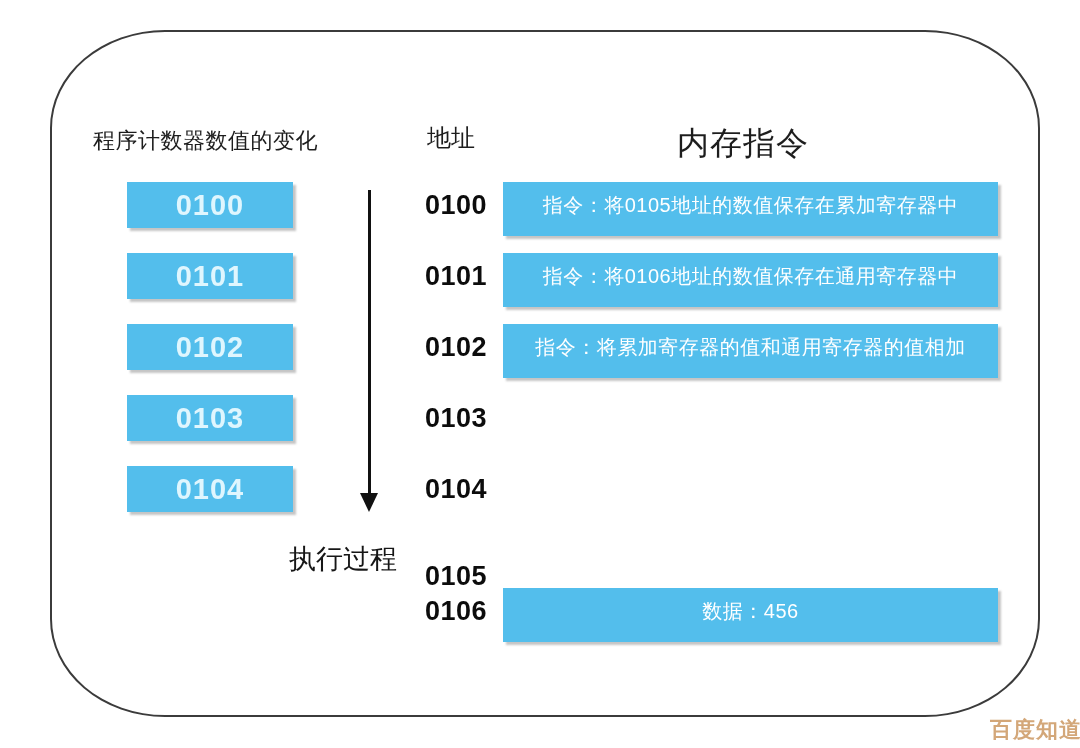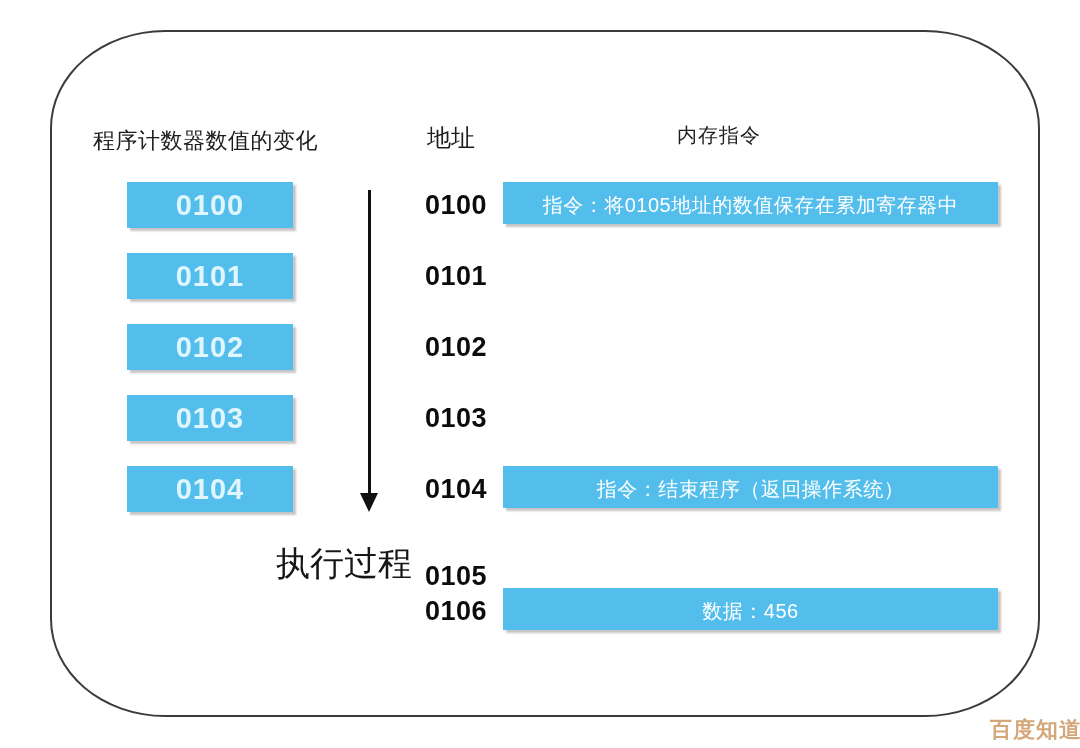--- a/index.html
+++ b/index.html
@@ -15,21 +15,21 @@
     position: absolute; left: 50px; top: 30px;
     width: 990px; height: 687px;
     border: 2px solid var(--frame-border, #3b3b3b);
     border-radius: 115px / 98px;
     background: #ffffff;
   }
 
   .hdr { position: absolute; color: #1d1d1d; white-space: nowrap; }
   .hdr-pc   { left: 93px;  top: 126px; font-size: 22px; font-weight: 400; letter-spacing: 0.5px; }
   .hdr-addr { left: 427px; top: 122px; font-size: 24px; font-weight: 500; }
-  .hdr-mem  { left: 677px; top: 122px; font-size: 20px; font-weight: 500; letter-spacing: 1px; font-family: Liberation Mono, monospace; }
+  .hdr-mem  { left: 677px; top: 122px; font-size: 32px; font-weight: 500; letter-spacing: 1px; font-family: Liberation Mono, monospace; }
 
   
   .pc-col { position: absolute; left: 127px; top: 182px; width: 166px; height: 330px; }
   .pc-box {
     position: absolute; left: 0; width: 166px; height: 46px;
     background: var(--box-blue, #53beec);
     box-shadow: 3px 3px 2px rgba(90,90,90,0.35);
     color: var(--box-text-light, #dff6fe);
     font-size: 29px; font-weight: 700; letter-spacing: 1px;
     text-align: center; line-height: 46px;
@@ -38,33 +38,33 @@
   
   .flow-arrow { position: absolute; left: 360px; top: 190px; width: 19px; height: 322px; }
   .flow-arrow .shaft { position: absolute; left: 8px; top: 0; width: 3px; height: 305px; background: #111; }
   .flow-arrow .head {
     position: absolute; left: 0; top: 303px; width: 0; height: 0;
     border-left: 9px solid transparent; border-right: 9px solid transparent;
     border-top: 19px solid #111;
   }
   .flow-label {
     position: absolute; left: 276px; top: 541px; width: 134px;
-    font-size: 34px; font-weight: 500; color: #161616; text-align: center; white-space: nowrap;
+    font-size: 27px; font-weight: 500; color: #161616; text-align: center; white-space: nowrap;
   }
 
   
   .mem-col { position: absolute; left: 425px; top: 182px; width: 573px; height: 480px; }
   .mem-row { position: absolute; left: 0; width: 573px; height: 46px; }
   .mem-addr {
     position: absolute; left: 0; top: 0; width: 70px; height: 46px;
     font-size: 27px; font-weight: 700; color: #0c0c0c;
     line-height: 46px; text-align: left; letter-spacing: 0.5px;
   }
   .mem-box {
-    position: absolute; left: 78px; top: 0; width: 495px; height: 42px;
+    position: absolute; left: 78px; top: 0; width: 495px; height: 54px;
     background: var(--box-blue, #53beec);
     box-shadow: 3px 3px 2px rgba(90,90,90,0.35);
     color: var(--instr-text, #ffffff);
     font-size: 20px; font-weight: 500; letter-spacing: 0.5px;
     text-align: center; line-height: 47px; white-space: nowrap;
   }
 
   .watermark {
     position: absolute; left: 990px; top: 715px;
     font-size: 22px; font-weight: 700; letter-spacing: 1px;
@@ -96,30 +96,31 @@
   </div>
   <div class="flow-label">执行过程</div>
 
   <div class="mem-col">
       <div class="mem-row" style="top: 0px;">
     <div class="mem-addr">0100</div>
     <div class="mem-box">指令：将0105地址的数值保存在累加寄存器中</div>
   </div>
       <div class="mem-row" style="top: 71px;">
     <div class="mem-addr">0101</div>
+    <div class="mem-box">指令：将0106地址的数值保存在通用寄存器中</div>
   </div>
       <div class="mem-row" style="top: 142px;">
     <div class="mem-addr">0102</div>
+    <div class="mem-box">指令：将累加寄存器的值和通用寄存器的值相加</div>
   </div>
       <div class="mem-row" style="top: 213px;">
     <div class="mem-addr">0103</div>
   </div>
       <div class="mem-row" style="top: 284px;">
     <div class="mem-addr">0104</div>
-    <div class="mem-box">指令：结束程序（返回操作系统）</div>
   </div>
       <div class="mem-row" style="top: 371px;">
     <div class="mem-addr">0105</div>
   </div>
       <div class="mem-row" style="top: 406px;">
     <div class="mem-addr">0106</div>
     <div class="mem-box">数据：456</div>
   </div>
     </div>
 

